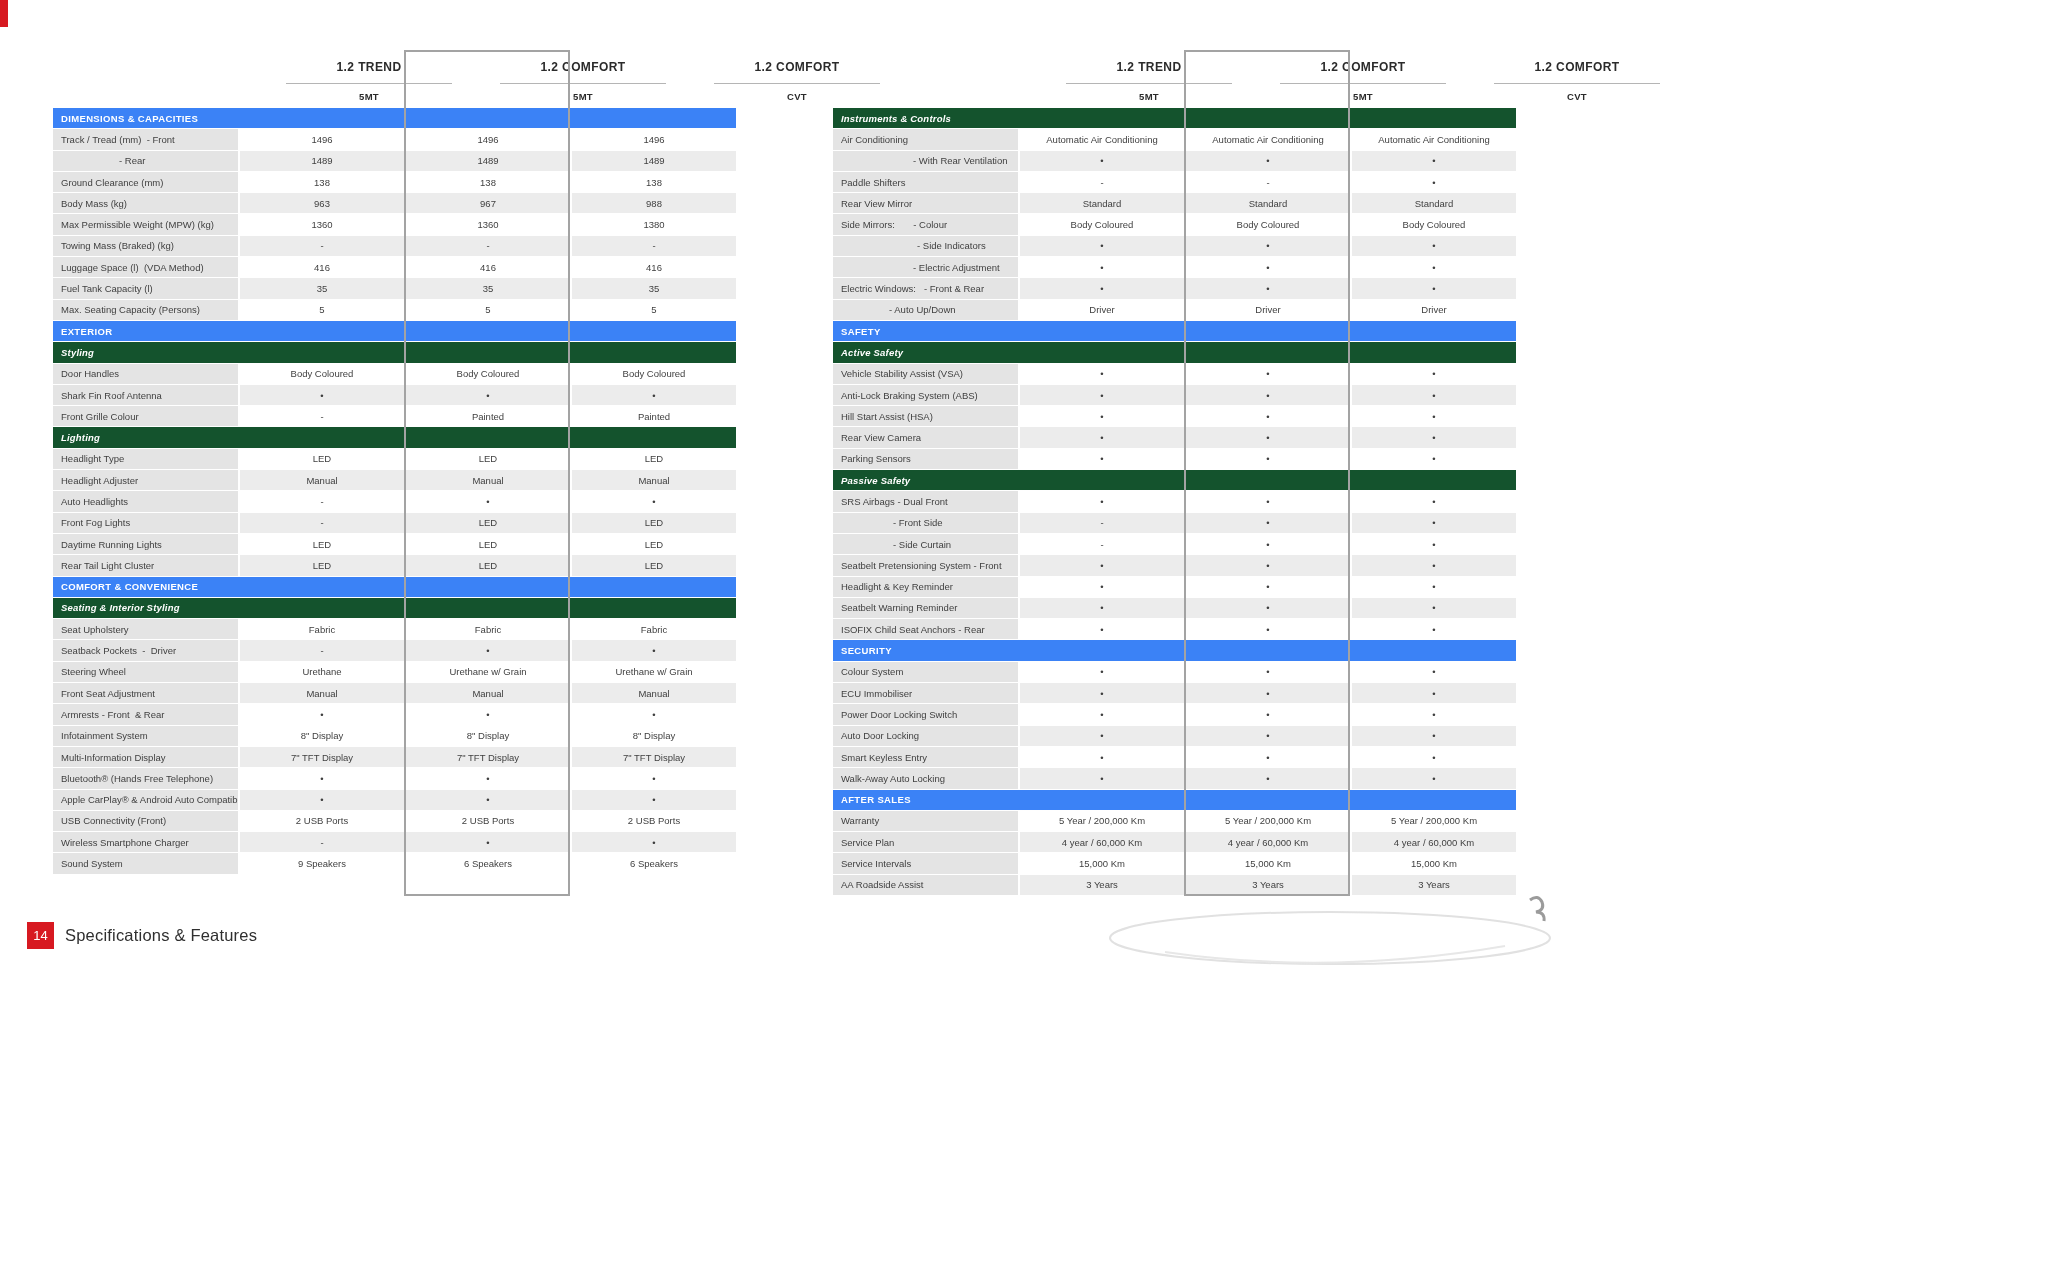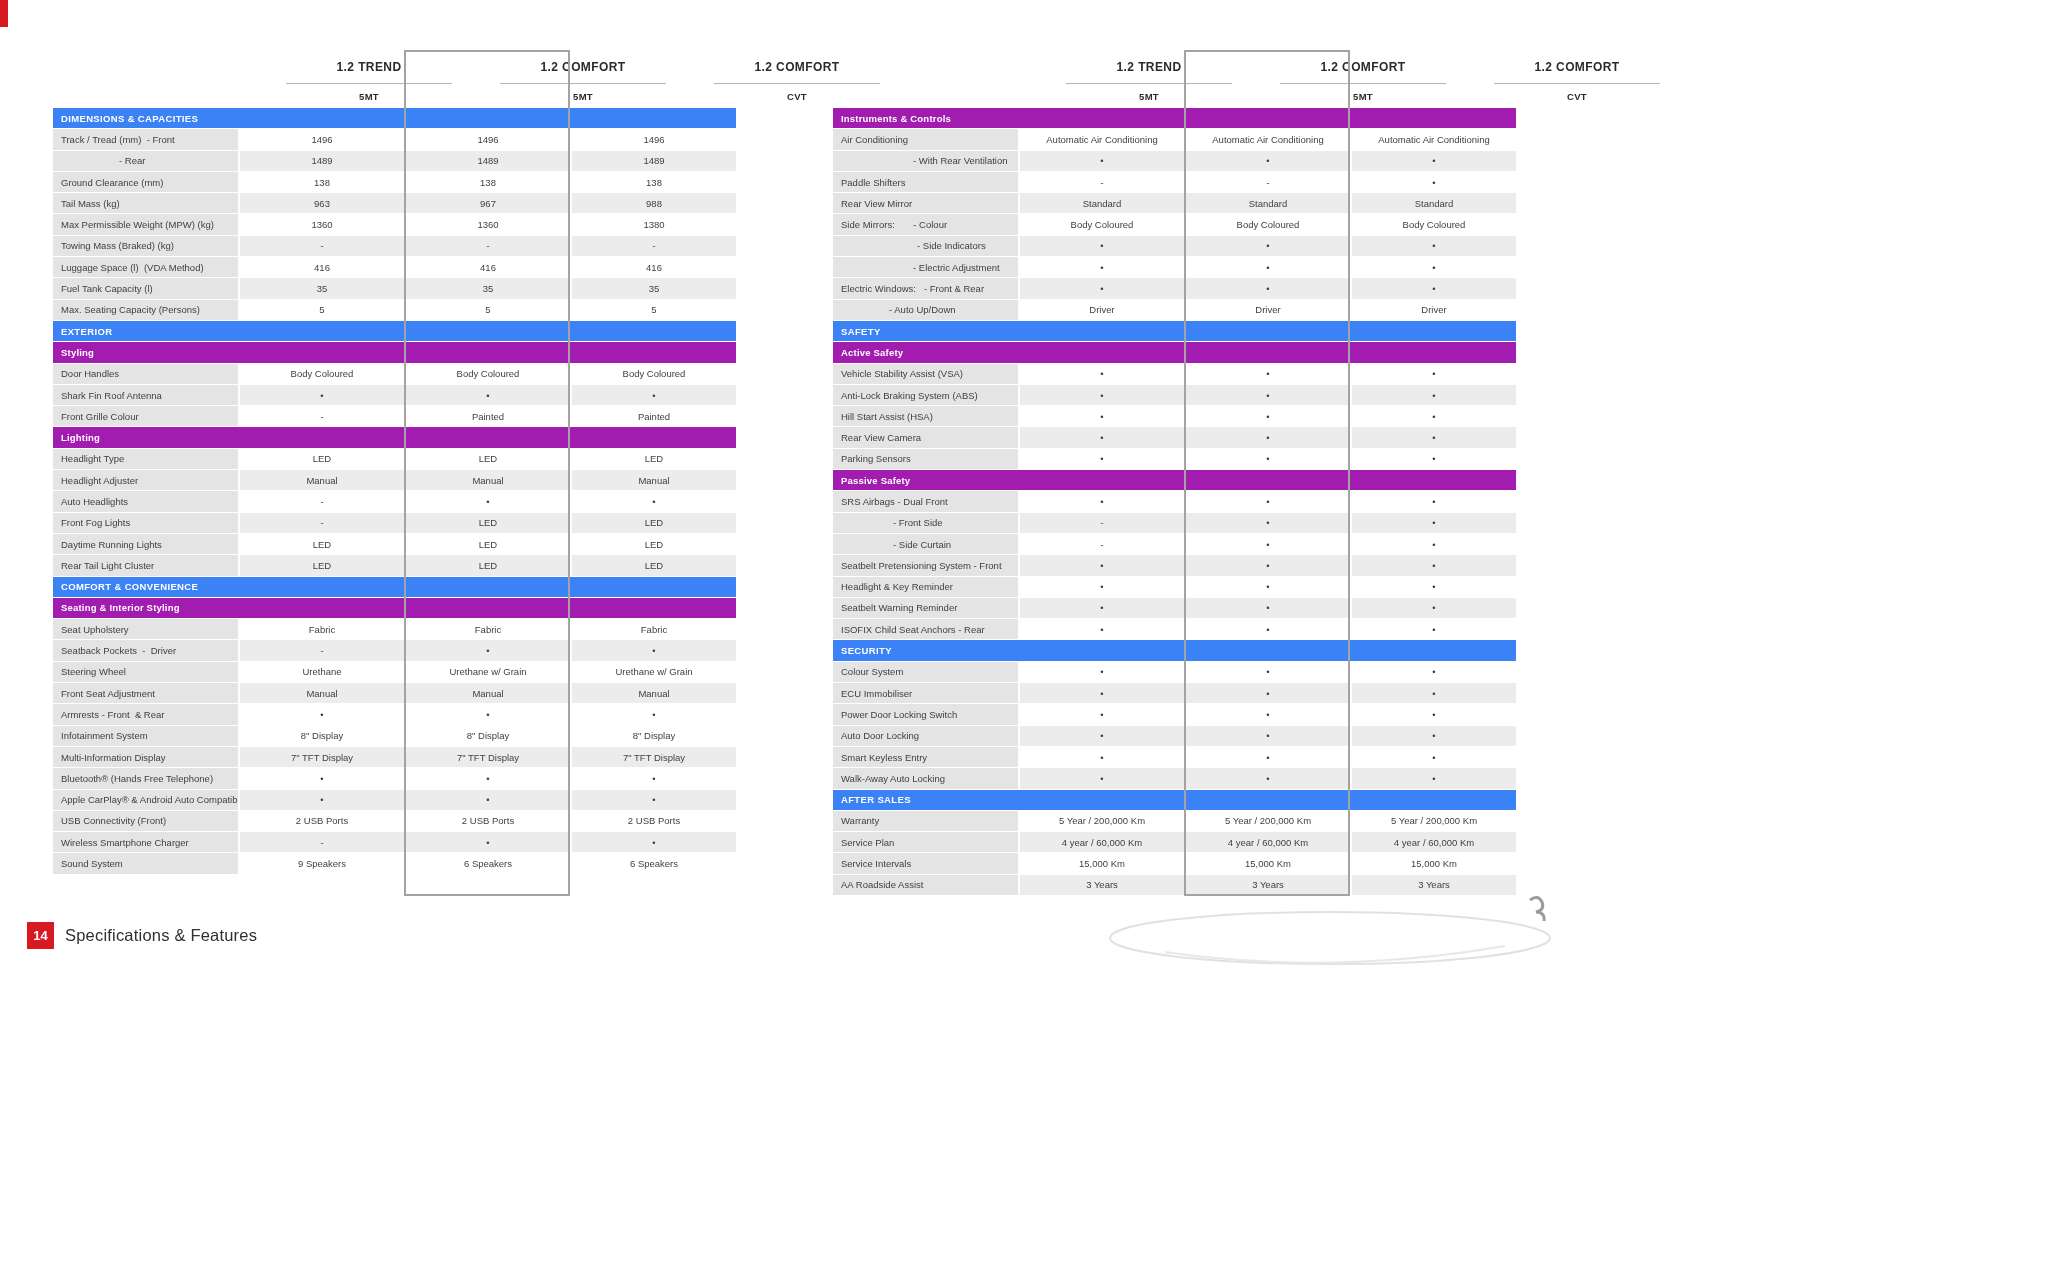--- a/index.html
+++ b/index.html
@@ -14,32 +14,32 @@
   .hrow{display:flex;gap:48px;}
   .trim-row{height:34px;}
   .gear-row{height:24px;}
   .hspacer{flex:0 0 185px;}
   .hcell{flex:0 0 166px;display:flex;align-items:center;justify-content:center;box-sizing:border-box;}
   .trim-row .hcell{font-weight:bold;font-size:12px;color:#2b2b2b;border-bottom:1px solid #b5b5b5;letter-spacing:.4px;}
   .gear-row .hcell{font-weight:bold;font-size:9.5px;color:#2b2b2b;letter-spacing:.3px;}
   .row{display:flex;height:21.3px;}
   .row.sec{background:#3b82f6;color:#ffffff;font-weight:bold;font-size:9.5px;align-items:center;
     padding-left:8px;box-sizing:border-box;border-bottom:1px solid #ffffff;letter-spacing:.35px;}
-  .row.sub{background:#a21caf;color:#ffffff;font-weight:bold;font-size:9.5px;align-items:center;
+  .row.sub{background:#14532d;color:#ffffff;font-weight:bold;font-style:italic;font-size:9.5px;align-items:center;
     padding-left:8px;box-sizing:border-box;border-bottom:1px solid #ffffff;letter-spacing:.2px;}
   .cell-label{flex:0 0 185px;background:#e4e4e4;display:flex;align-items:center;padding-left:8px;
     box-sizing:border-box;font-size:9.5px;color:#3f3f3f;border-bottom:1px solid #ffffff;white-space:pre;overflow:hidden;}
   .cell-val{flex:0 0 166px;display:flex;align-items:center;justify-content:center;font-size:9.5px;color:#3f3f3f;
     border-left:2px solid #ffffff;border-bottom:1px solid #ffffff;box-sizing:border-box;text-align:center;}
   .row.shade .cell-val{background:#ececec;}
   .row.plain .cell-val{background:#ffffff;}
   .hl{position:absolute;top:0;left:351px;width:166px;height:846px;border:2px solid #a3a3a3;
     pointer-events:none;box-sizing:border-box;}
   .footer{position:absolute;left:27px;top:922px;display:flex;align-items:center;gap:11px;}
-  .page-num{width:27px;height:27px;background:#d71921;color:#ffffff;font-weight:bold;font-size:13px;
+  .page-num{width:27px;height:27px;background:#d71921;color:#ffffff;font-weight:normal;font-size:13px;
     display:flex;align-items:center;justify-content:center;}
   .footer-title{font-size:16.5px;color:#2f2f2f;letter-spacing:.2px;}
   .watermark{position:absolute;left:1105px;top:890px;pointer-events:none;opacity:.85;}
 </style>
 </head>
 <body>
 
 <div class="corner-mark" style="background: rgb(215, 25, 33);"></div>
 
 <div id="table-left" class="spec-table">
@@ -68,21 +68,21 @@
       <div class="cell-val">1489</div>
       <div class="cell-val">1489</div>
     </div>
     <div class="row data plain">
       <div class="cell-label">Ground Clearance (mm)</div>
       <div class="cell-val">138</div>
       <div class="cell-val">138</div>
       <div class="cell-val">138</div>
     </div>
     <div class="row data shade">
-      <div class="cell-label">Tail Mass (kg)</div>
+      <div class="cell-label">Body Mass (kg)</div>
       <div class="cell-val">963</div>
       <div class="cell-val">967</div>
       <div class="cell-val">988</div>
     </div>
     <div class="row data plain">
       <div class="cell-label">Max Permissible Weight (MPW) (kg)</div>
       <div class="cell-val">1360</div>
       <div class="cell-val">1360</div>
       <div class="cell-val">1380</div>
     </div>

